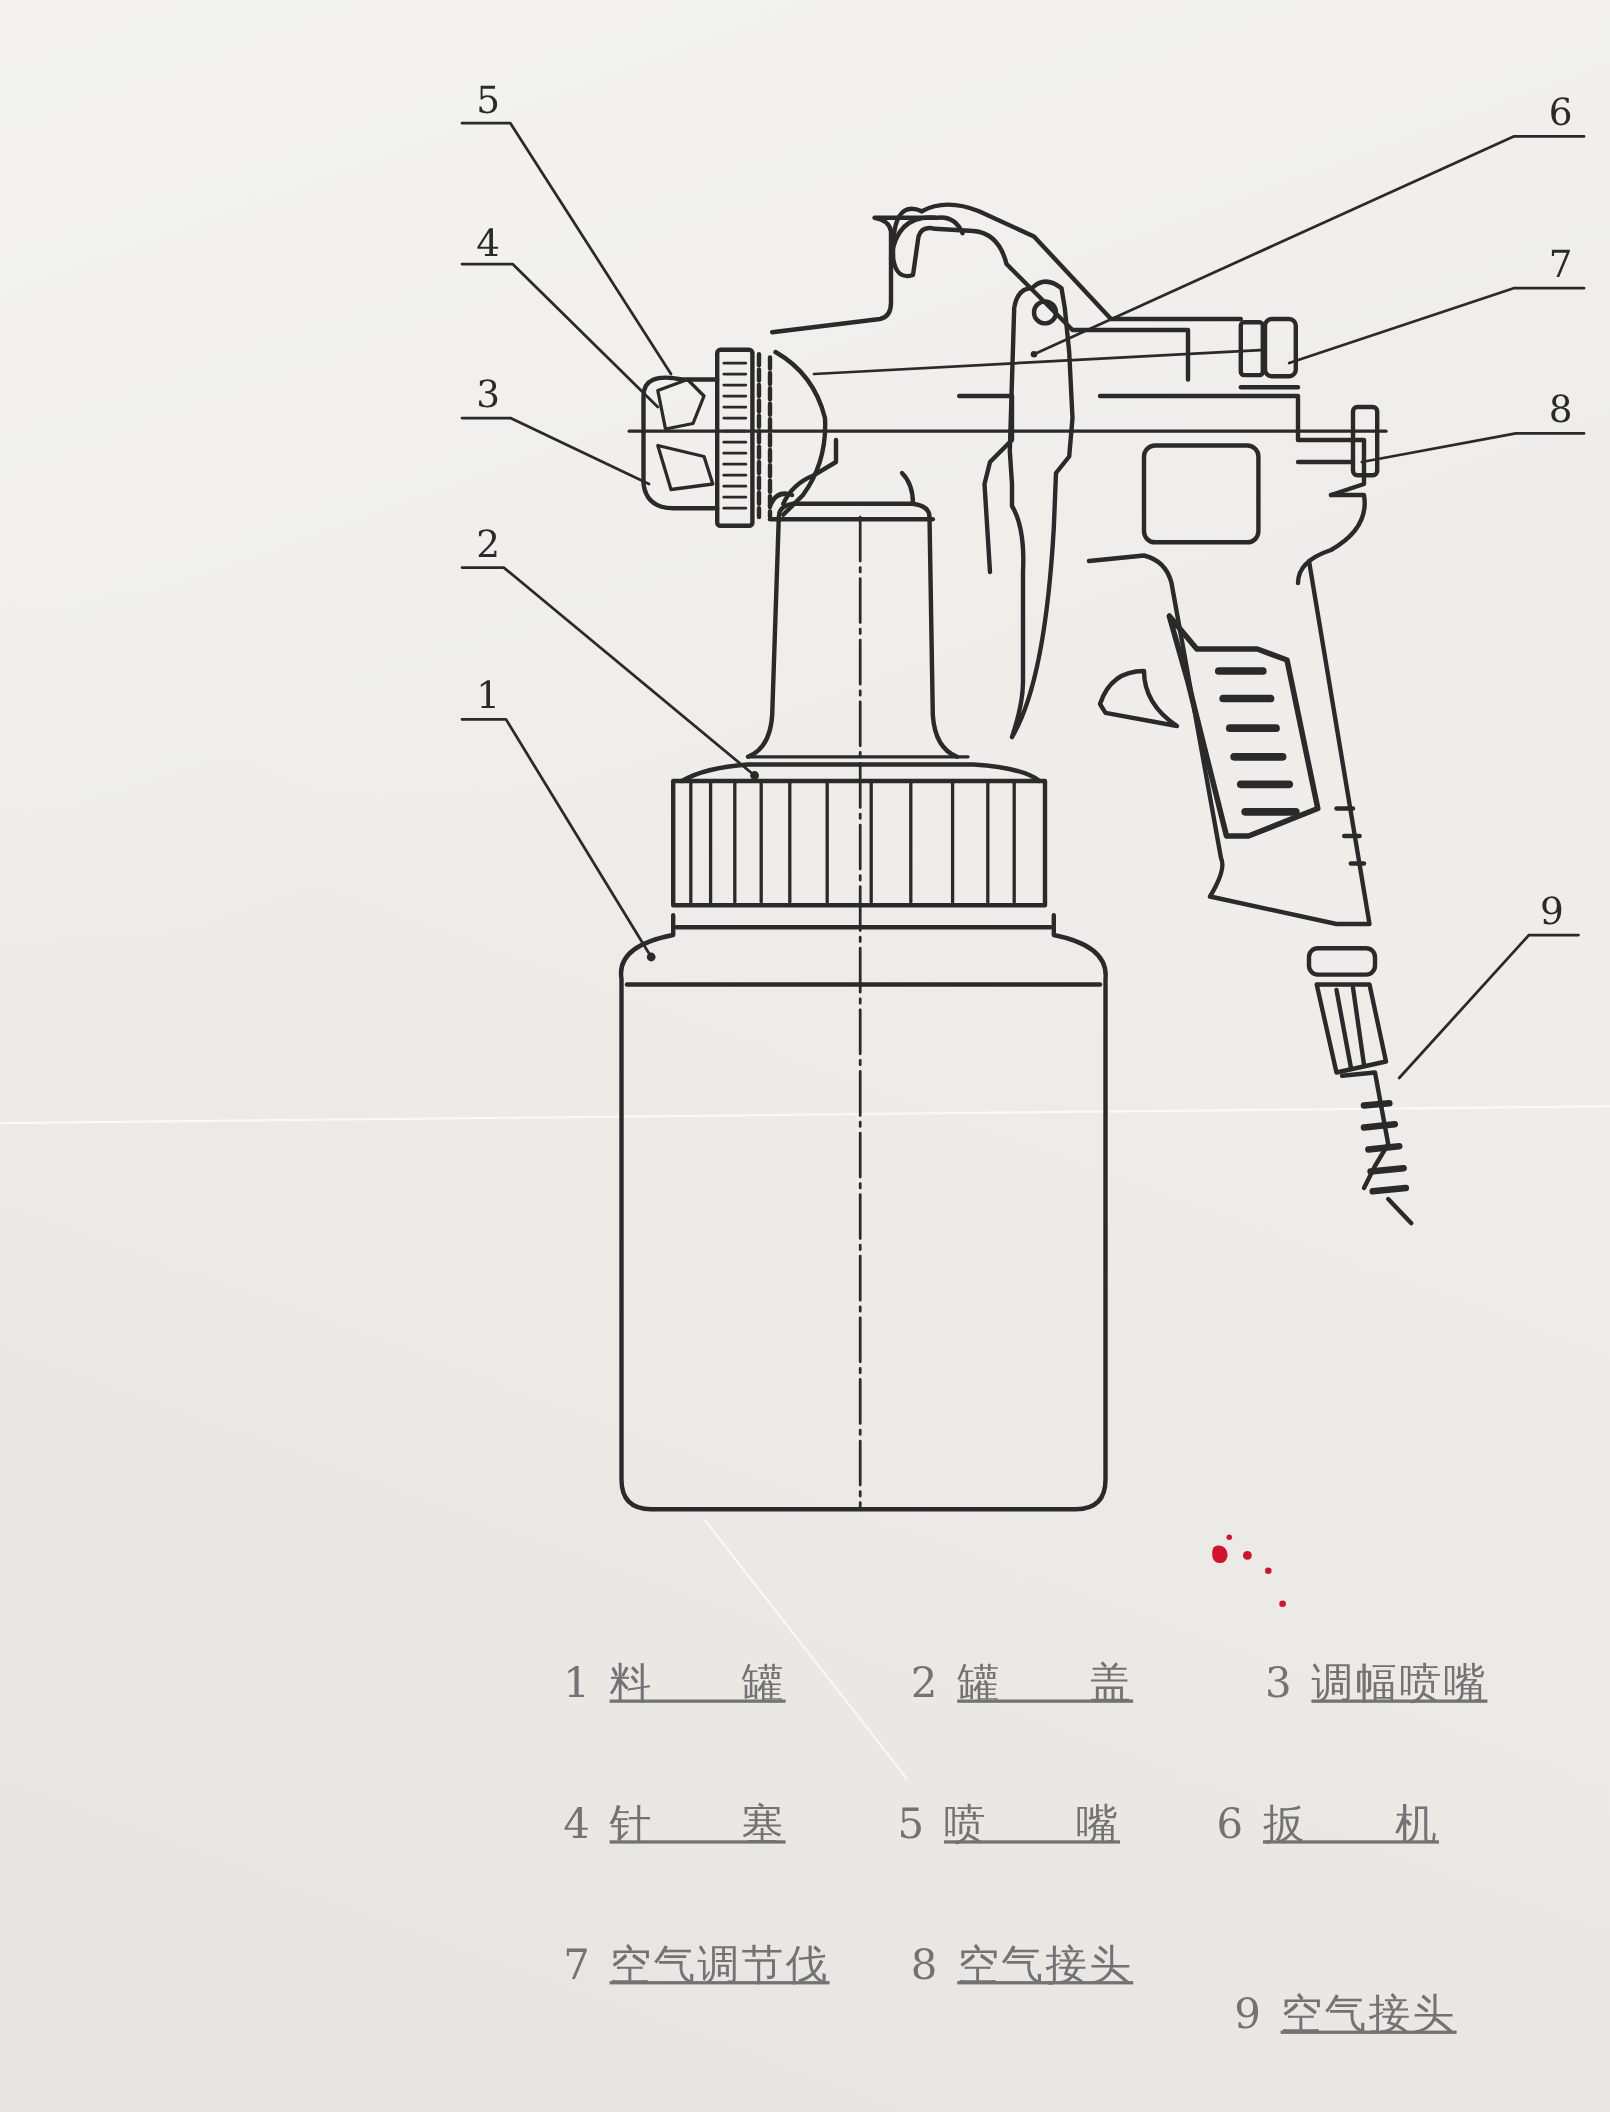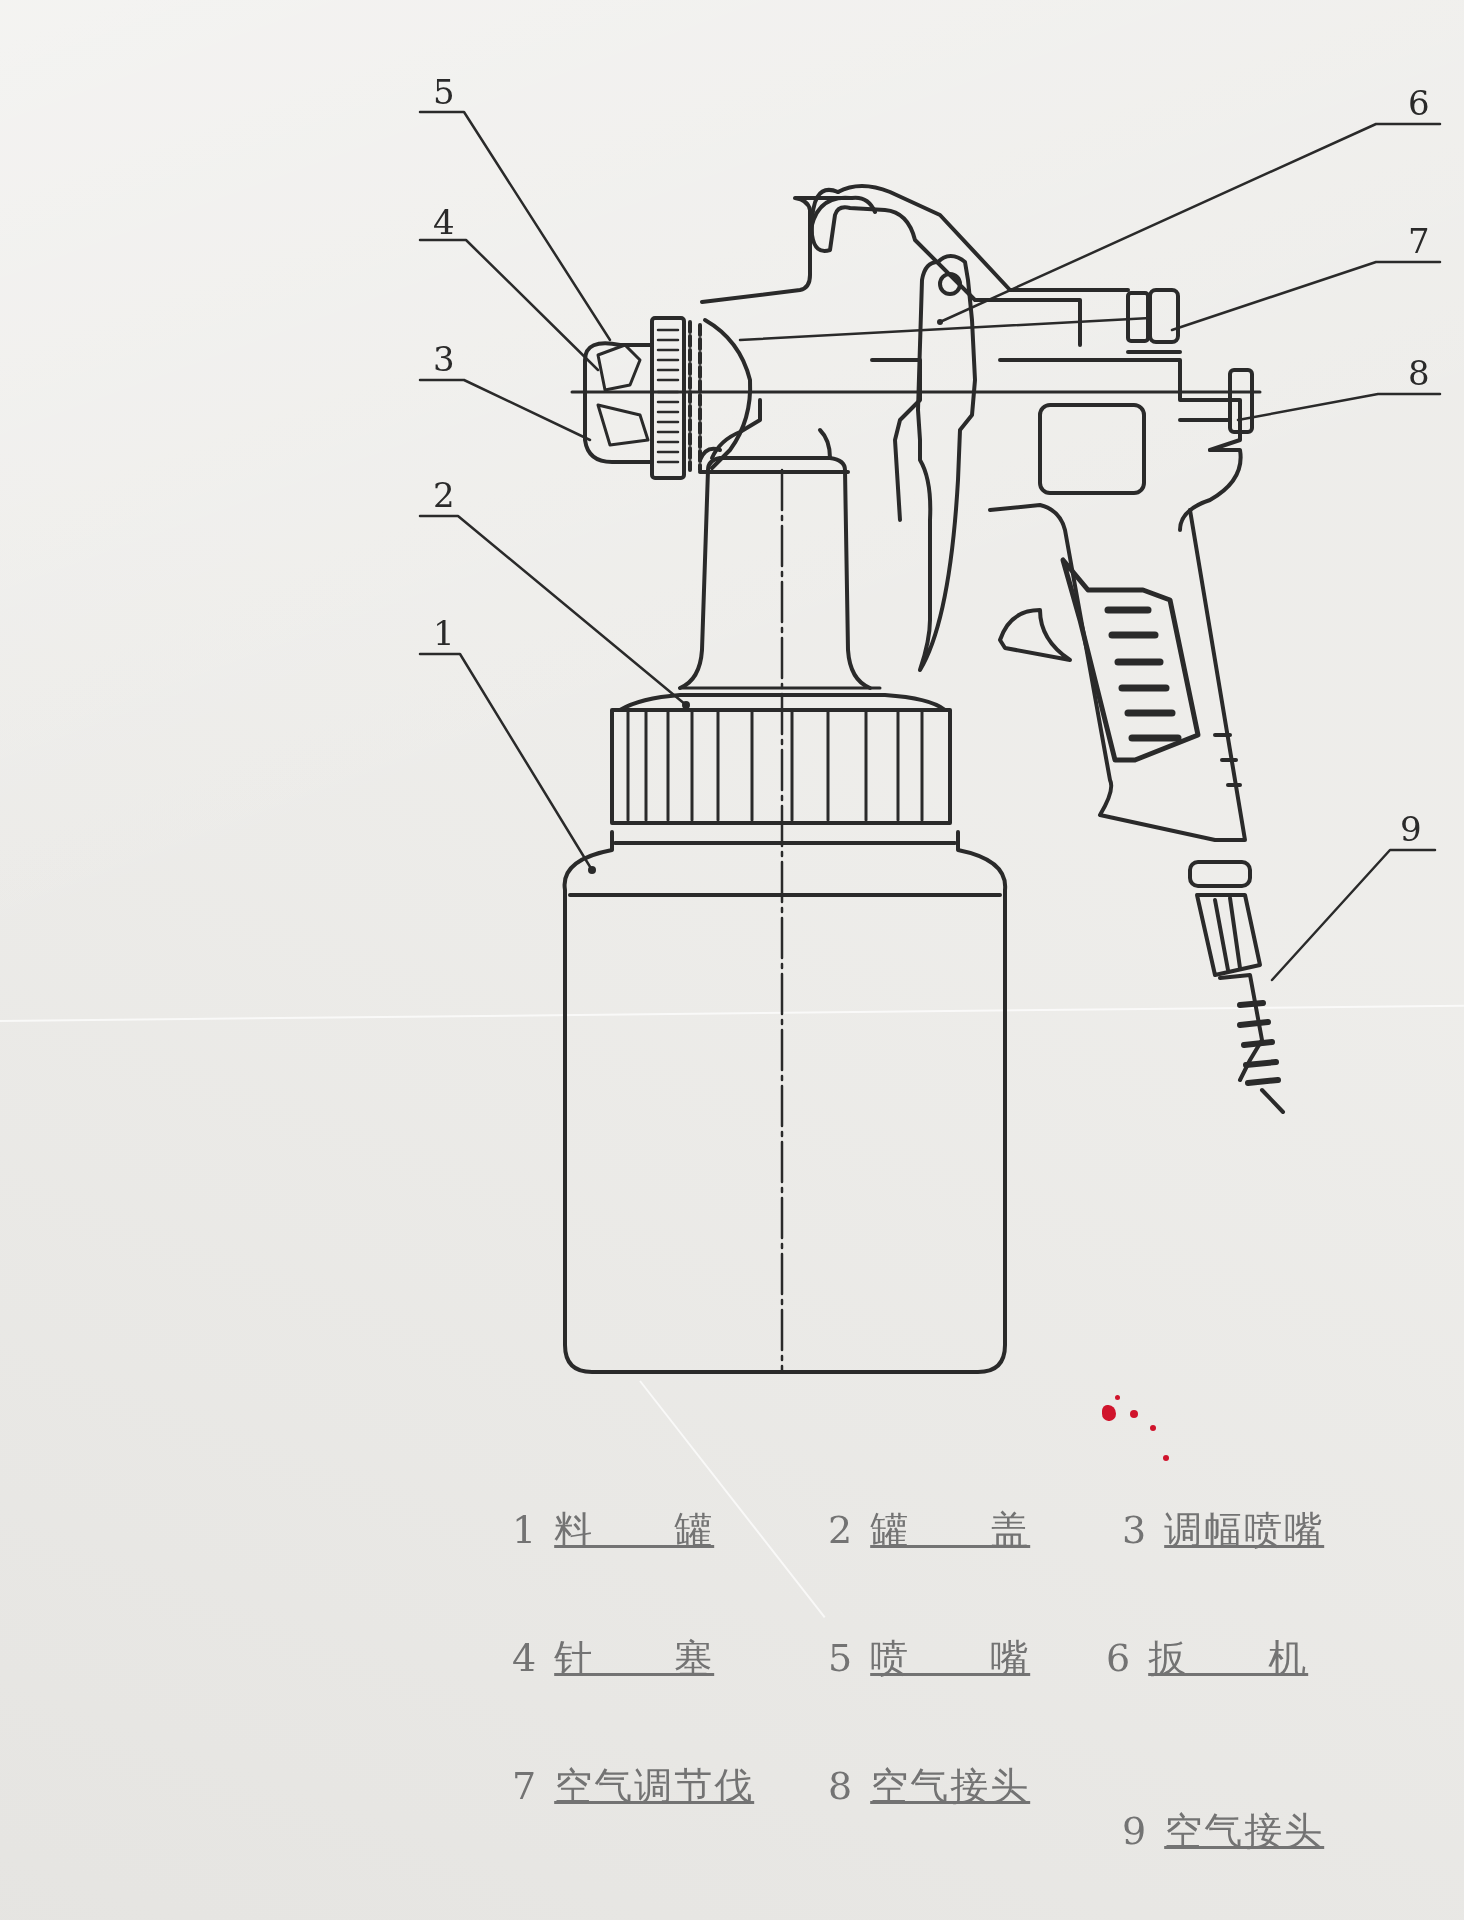--- a/index.html
+++ b/index.html
@@ -201,29 +201,29 @@
 <div class="stain" style="left:1115px;top:1395px;width:5px;height:5px;"></div>
 
 <div class="legend">
   <div class="legend-row">
     <div class="legend-item" style="left:0;">
       <span class="num">1</span><span class="name">料　　罐</span>
     </div>
     <div class="legend-item" style="left:316px;text-align:center;">
       <span class="num">2</span><span class="name">罐　　盖</span>
     </div>
-    <div class="legend-item" style="left:610px;">
+    <div class="legend-item" style="left:638px;">
       <span class="num">3</span><span class="name">调幅喷嘴</span>
     </div>
   </div>
   <div class="legend-row">
     <div class="legend-item" style="left:0;text-align:right;">
       <span class="num">4</span><span class="name">针　　塞</span>
     </div>
-    <div class="legend-item" style="left:316px;">
+    <div class="legend-item" style="left:304px;">
       <span class="num">5</span><span class="name">喷　　嘴</span>
     </div>
     <div class="legend-item" style="left:594px;">
       <span class="num">6</span><span class="name">扳　　机</span>
     </div>
   </div>
   <div class="legend-row">
     <div class="legend-item" style="left:0;">
       <span class="num">7</span><span class="name">空气调节伐</span>
     </div>

